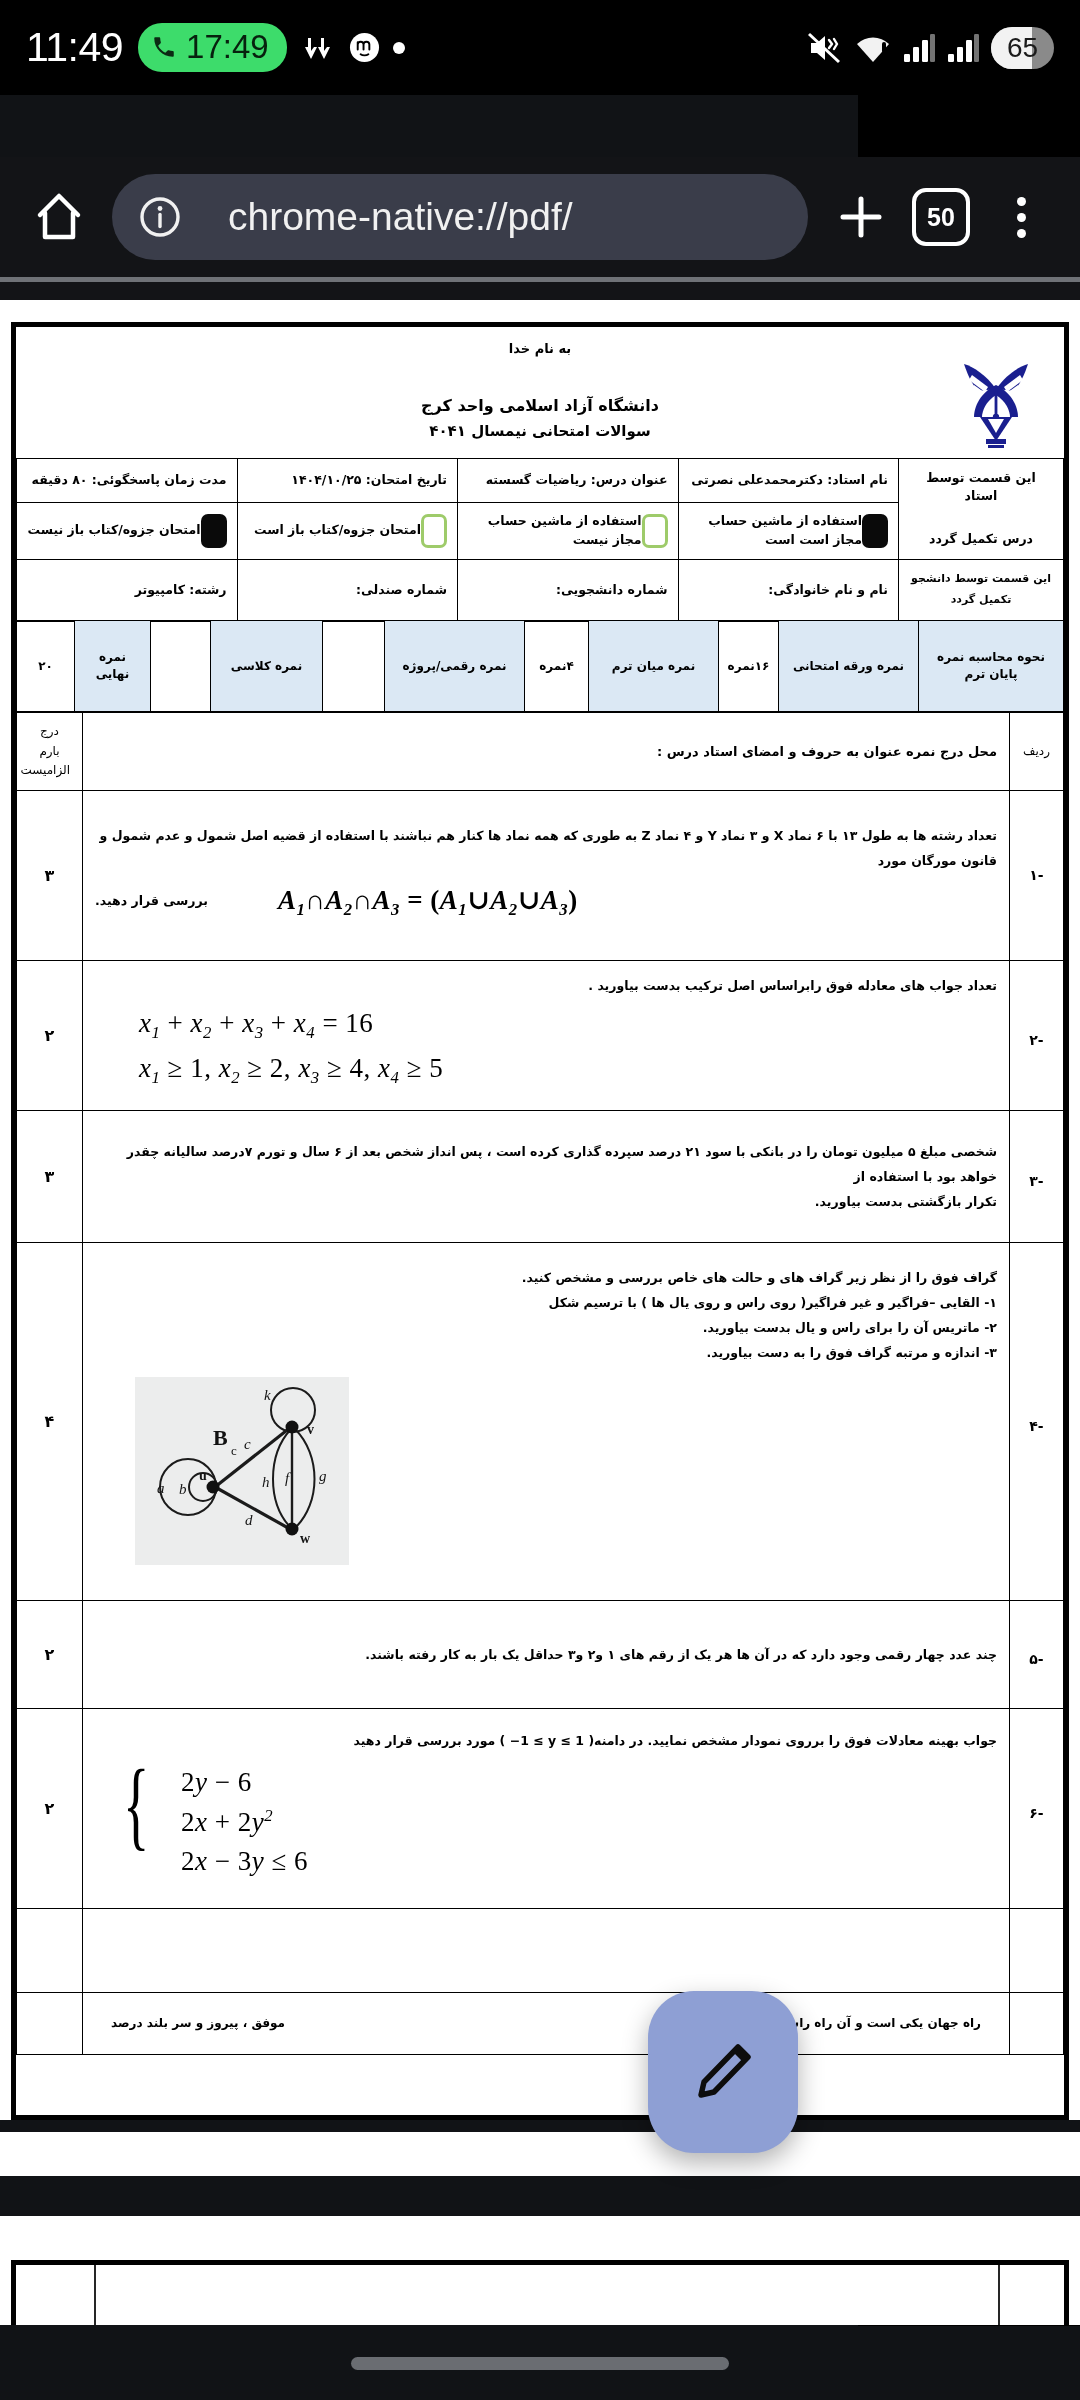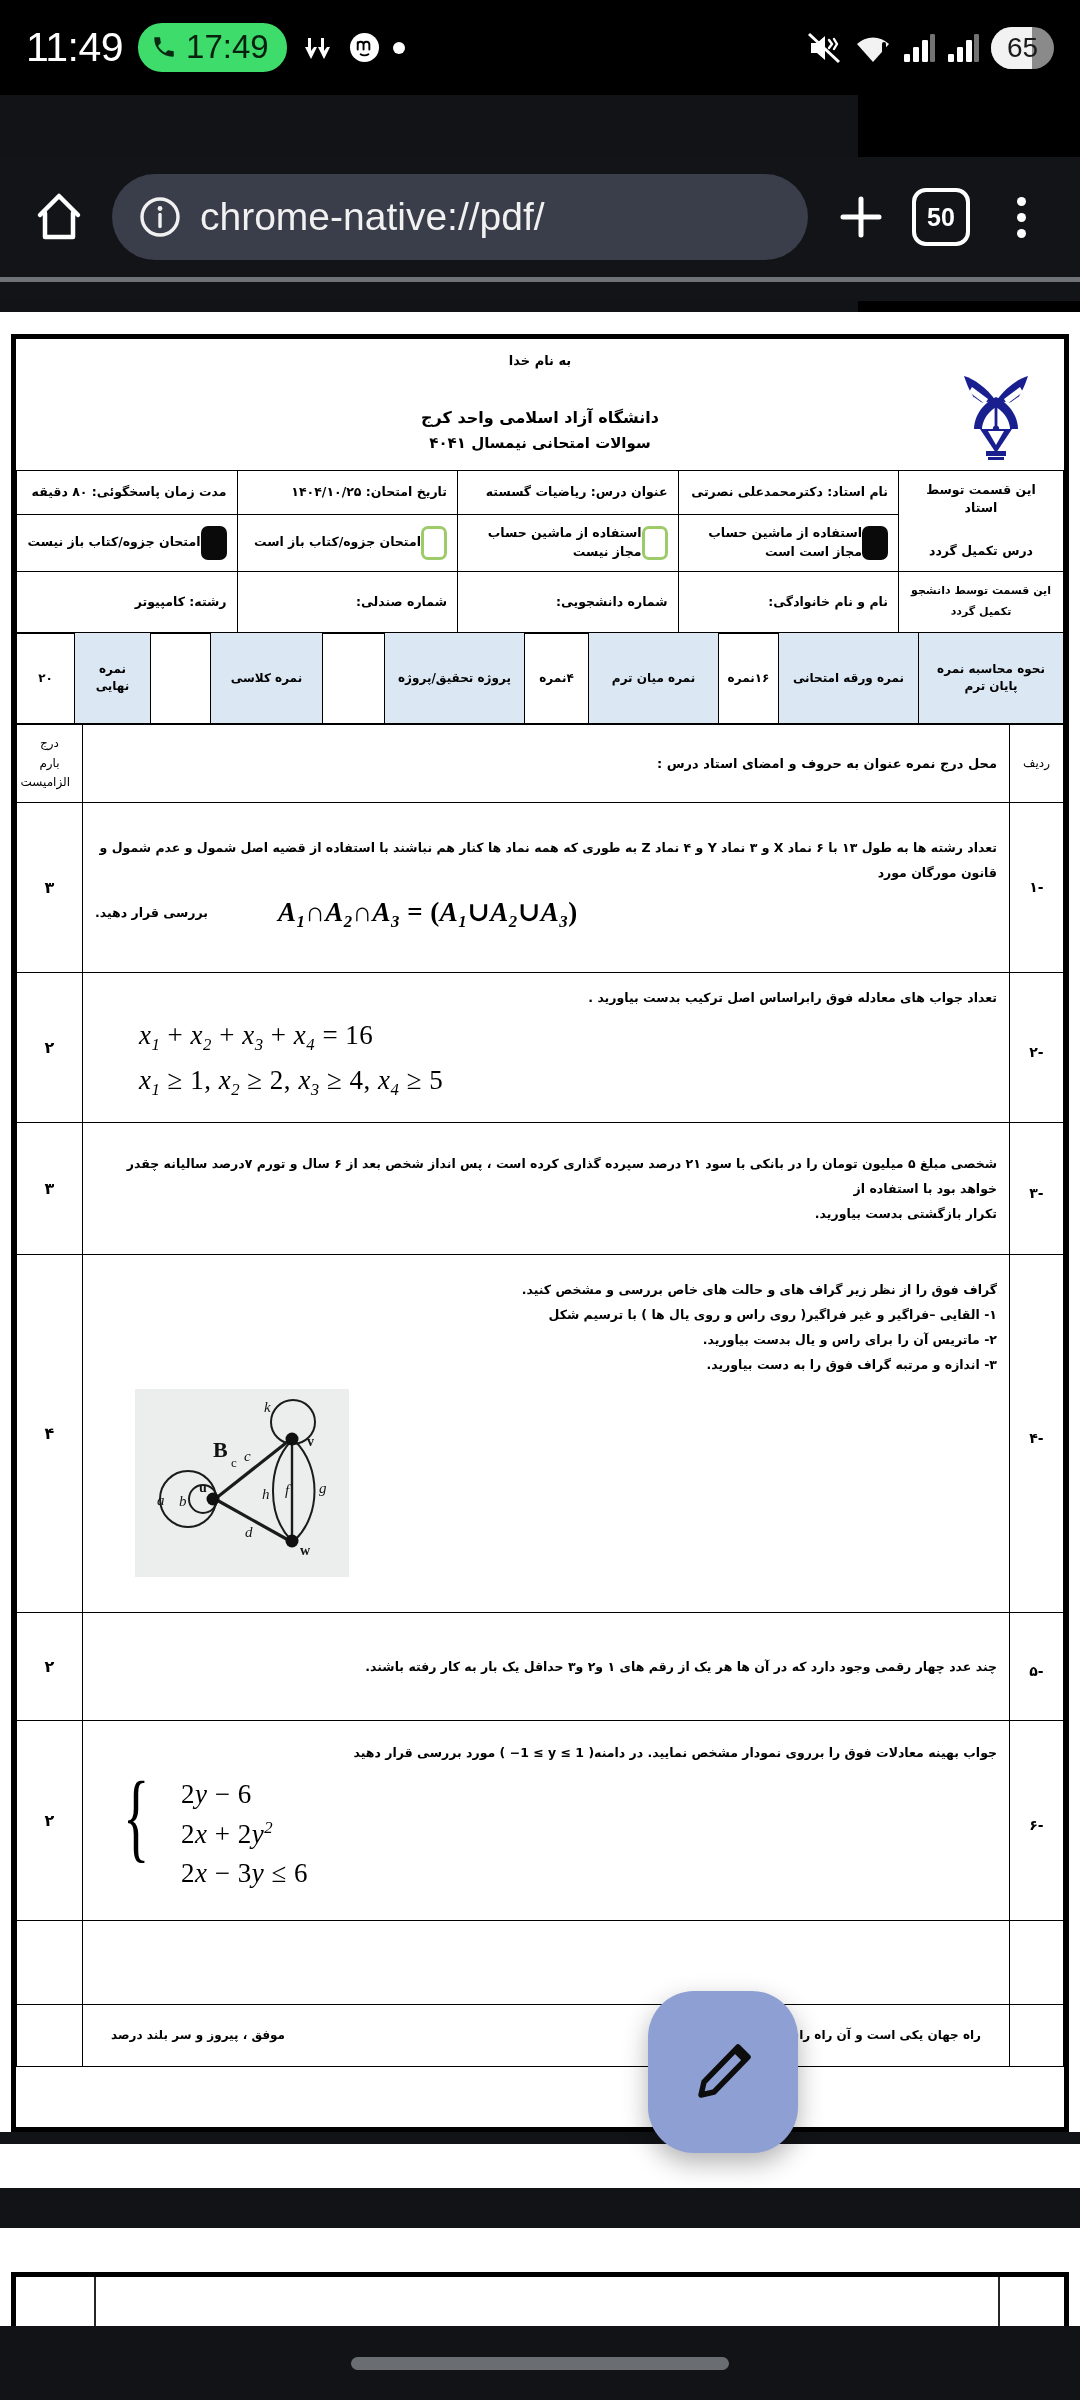--- a/index.html
+++ b/index.html
@@ -64,42 +64,42 @@
     display:flex; align-items:center; justify-content:center;
   }
   .omnibox {
     flex:1 1 auto; height:86px; margin:0 10px;
     background:#3a3d4a; border-radius:43px;
     display:flex; align-items:center; padding:0 26px; gap:18px;
     min-width:0;
   }
   .omnibox .url {
     color:#f1f1f1; font-size:39px; white-space:nowrap;
-    overflow:hidden; text-overflow:clip;
+    overflow:hidden; text-overflow:clip;margin-left:28px;
   }
   .tabcount {
     width:58px; height:58px; border:4px solid #fff; border-radius:14px;
     display:flex; align-items:center; justify-content:center;
     color:#fff; font-size:25px; font-weight:600;
   }
   .kebab { display:flex; flex-direction:column; gap:7px; align-items:center; }
   .kebab i { width:9px; height:9px; border-radius:50%; background:#fff; display:block; }
 
   .tb-divider {
     position:absolute; left:0; top:277px; width:1080px; height:5px;
     background:#6f7277;
   }
   .tb-under {
     position:absolute; left:0; top:282px; width:1080px; height:19px;
     background:#131417;
   }
 
   
   .pdf-area {
-    position:absolute; left:0; top:312px; width:1080px; height:2025px;
+    position:absolute; left:0; top:300px; width:1080px; height:2025px;
     background:#ffffff; overflow:hidden;
   }
   .page-gap { background:#111316; width:100%; }
 
   .pdf-page {
     position:relative; background:#fff; margin:0 auto;
     border:5px solid #000;
     width:1058px;
   }
   .sheet { position:relative; padding:0; }
@@ -407,21 +407,21 @@
           </table>
 
         <table class="doc grade-tbl" style="margin-top:-1.6px">
           <tbody>
               <tr>
             <td style="width:58px">۲۰</td>
             <td class="tint" style="width:76px">نمره نهایی</td>
             <td style="width:60px"></td>
             <td class="tint" style="width:112px">نمره کلاسی</td>
             <td style="width:62px"></td>
-            <td class="tint" style="width:140px">پروژه تحقیق/پروژه</td>
+            <td class="tint" style="width:140px">نمره رقمی/پروژه</td>
             <td style="width:64px">۴نمره</td>
             <td class="tint" style="width:130px">نمره میان ترم</td>
             <td style="width:60px">۱۶نمره</td>
             <td class="tint" style="width:140px">نمره ورقه امتحانی</td>
             <td class="tint">نحوه محاسبه نمره پایان ترم</td>
           </tr>
         </tbody>
           </table>
 
         <table class="doc q-tbl" style="margin-top:-1.6px">

